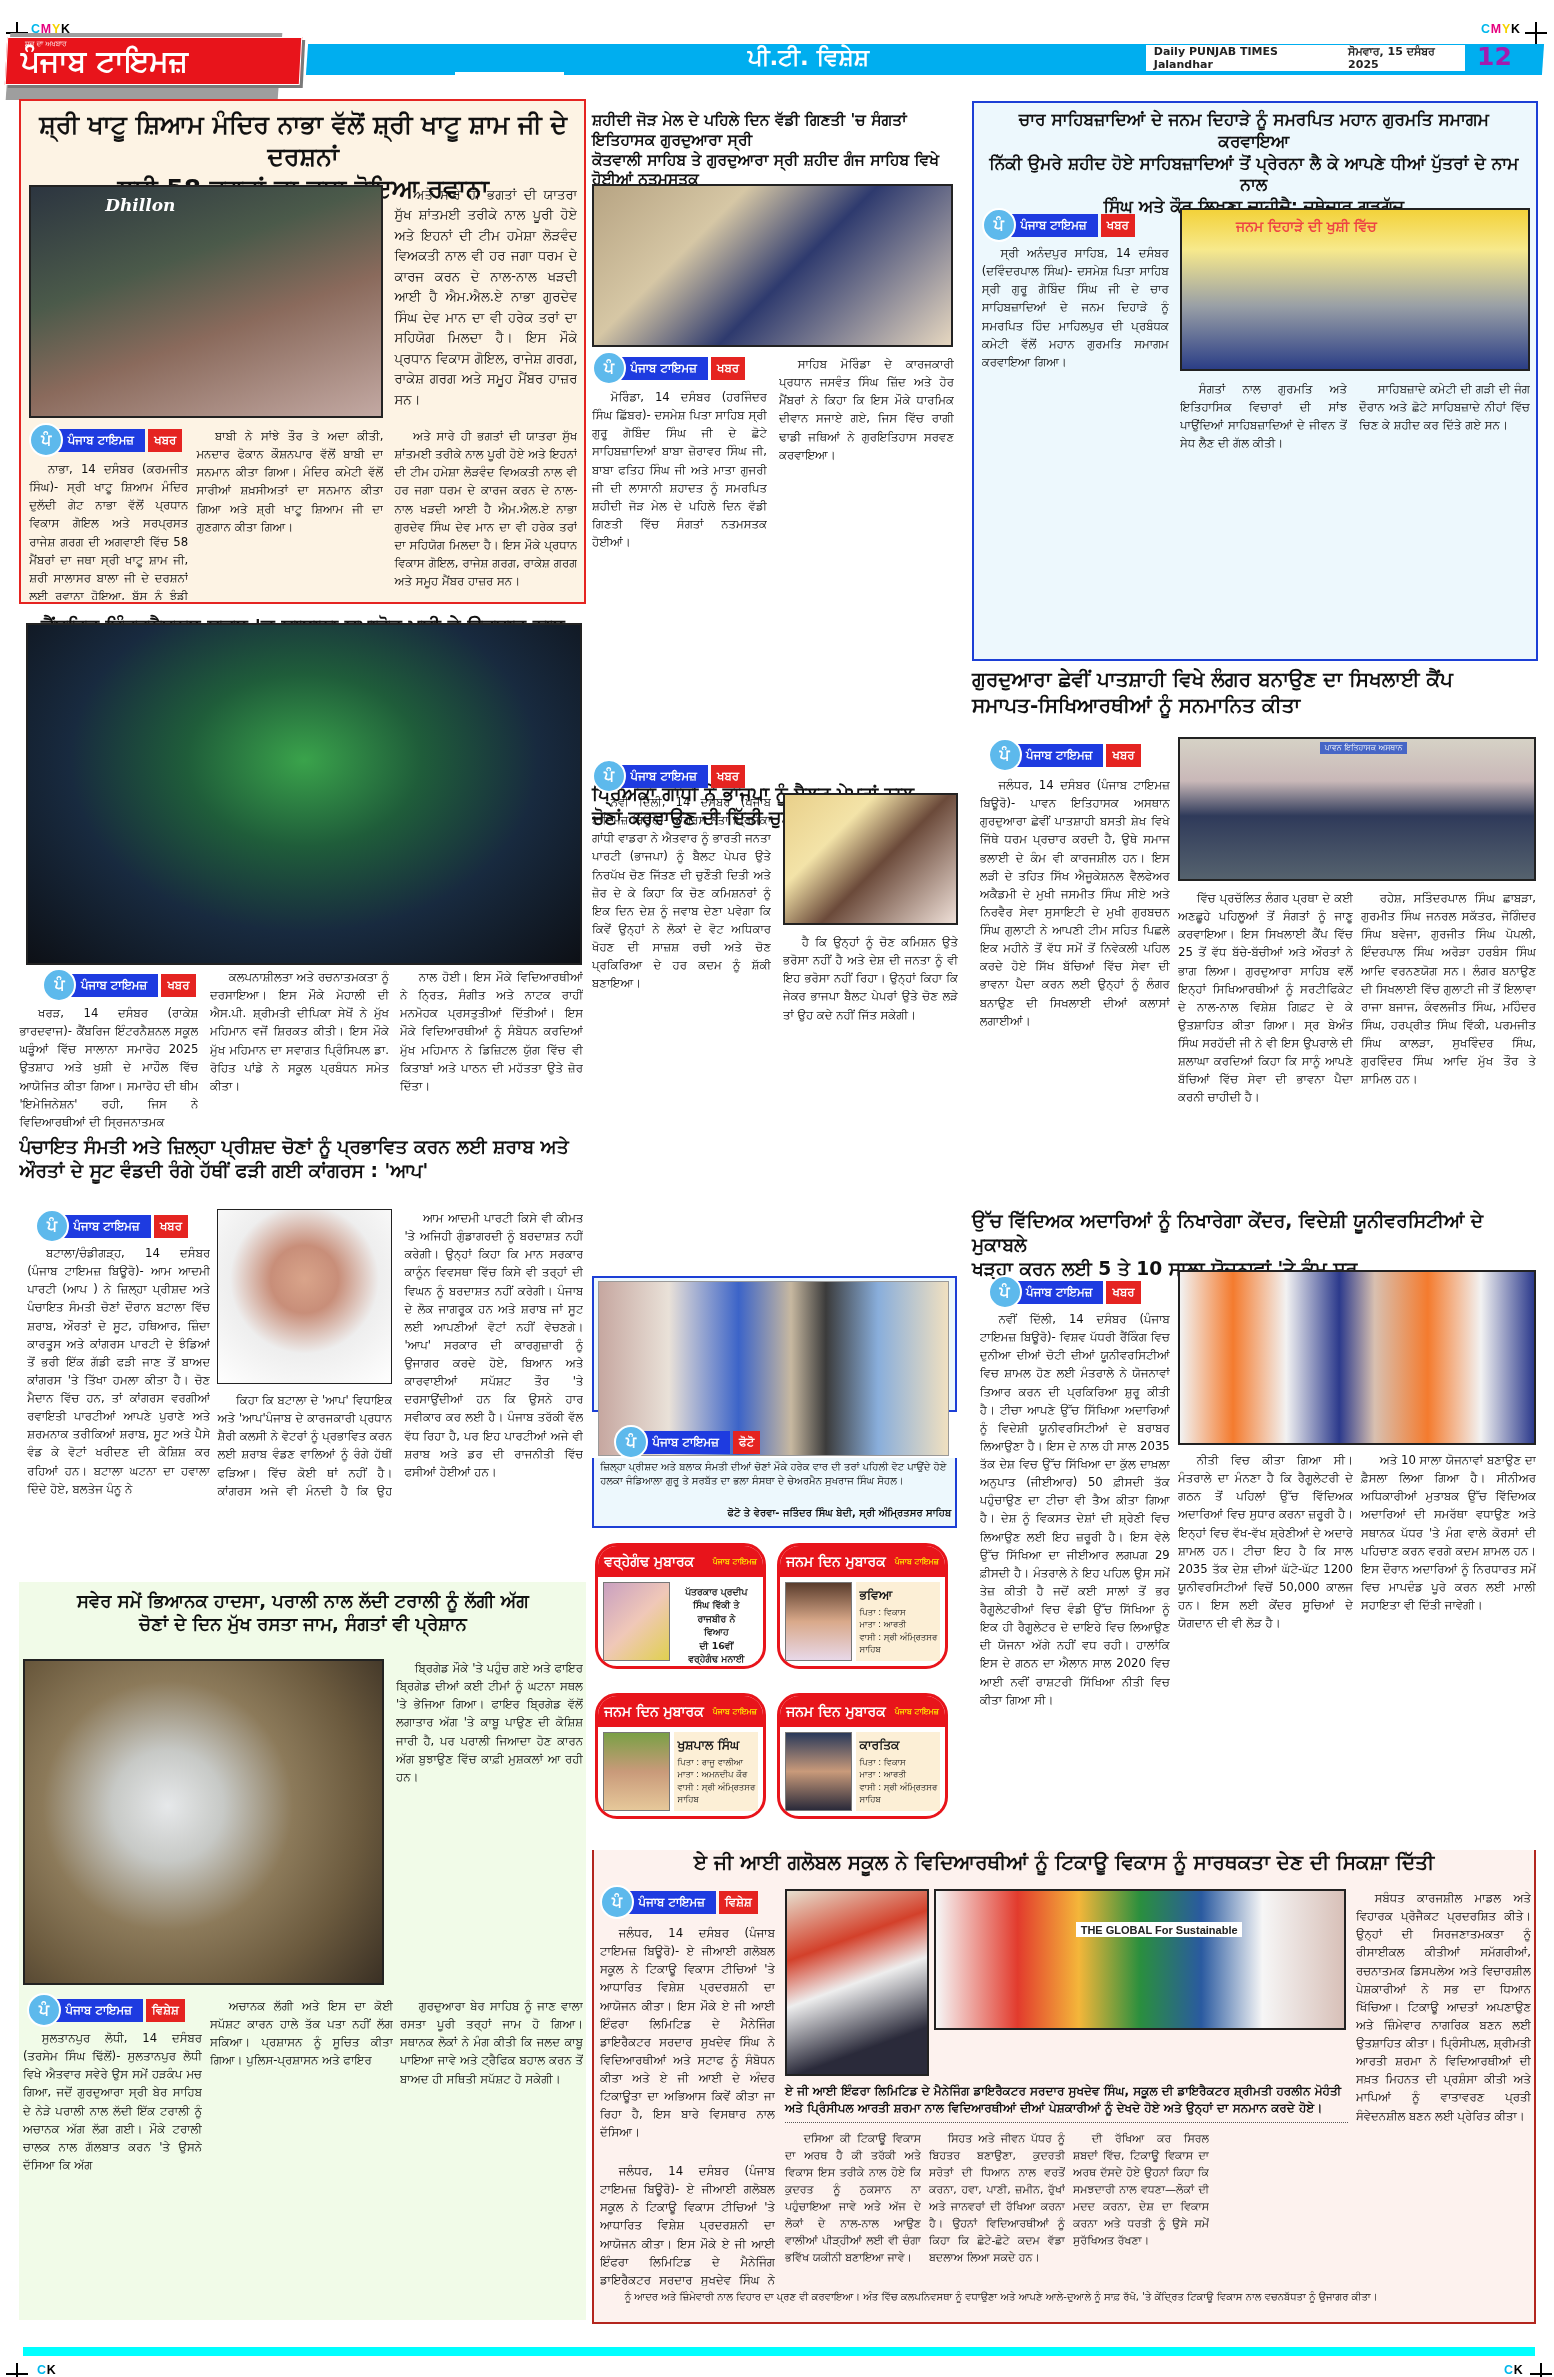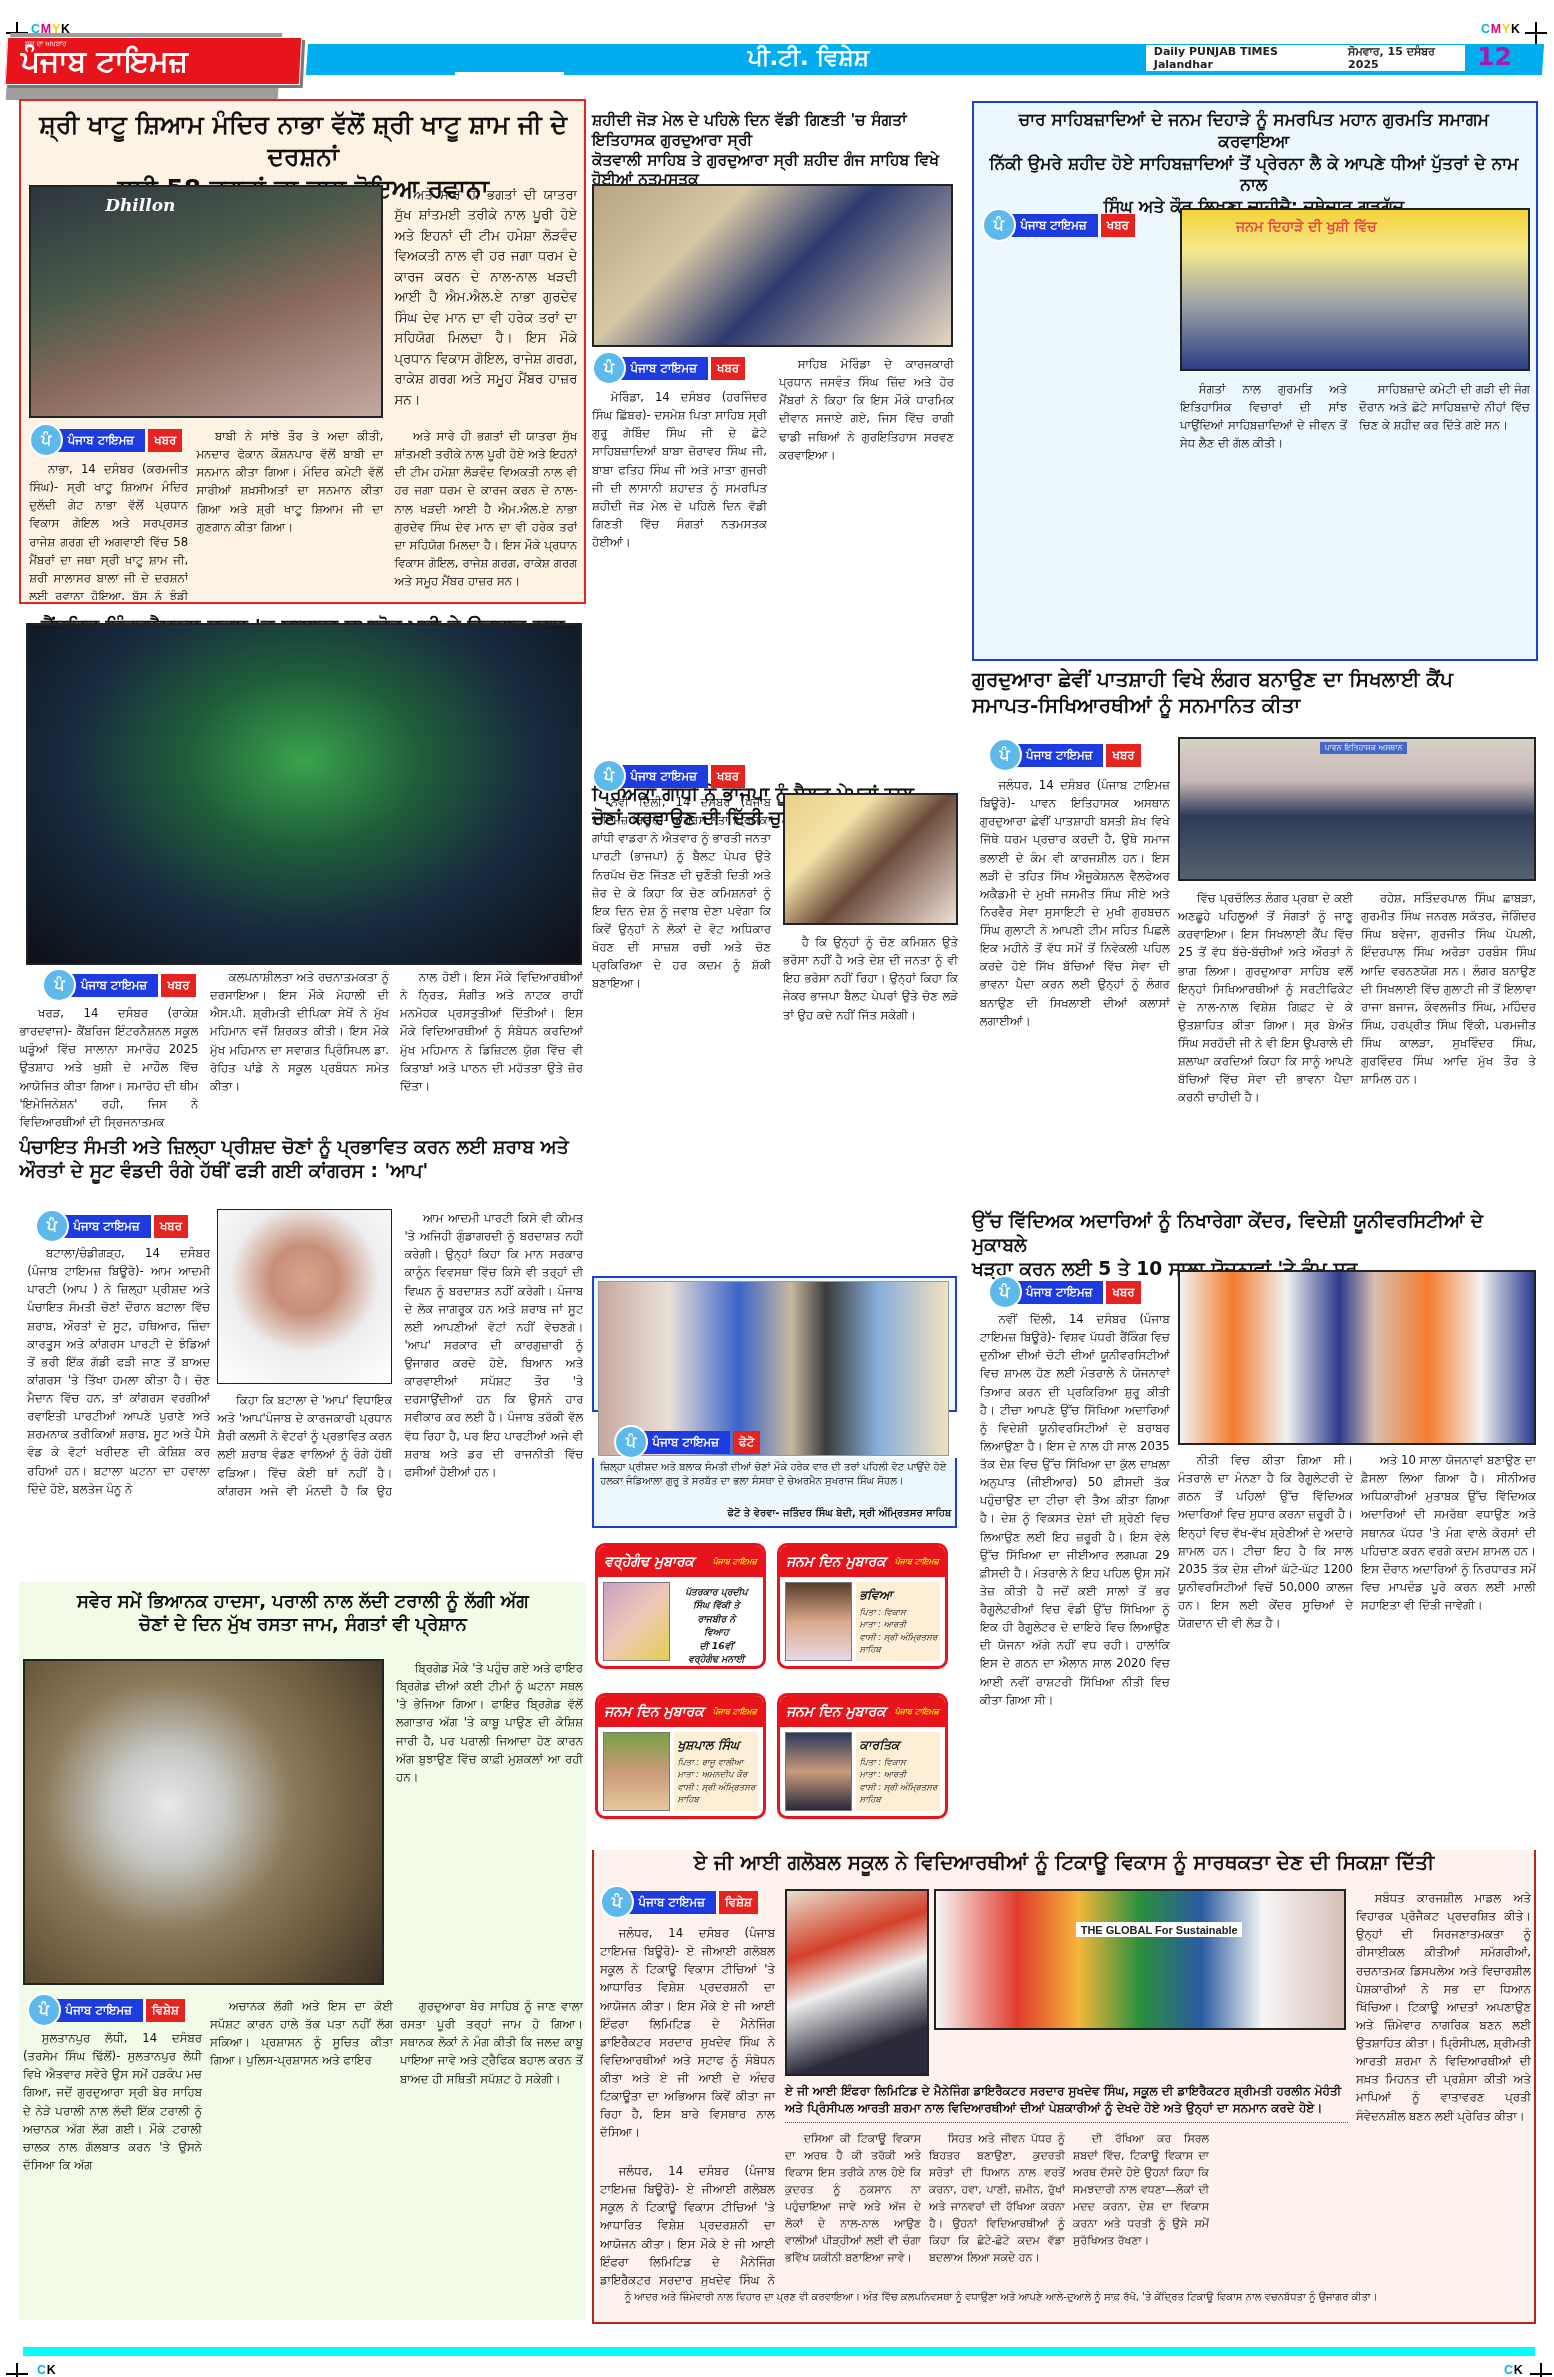--- a/index.html
+++ b/index.html
@@ -42,21 +42,21 @@
 
   .caption { position: absolute; font-size: 13.2px; font-weight: bold; color: #111; line-height: 1.45; }
 
   
   .tag { position: absolute; height: 26.4px; display: flex; align-items: center; }
   .tag .logo-circle { width: 34px; height: 34px; border-radius: 50%; background: #5db9ec; border: 2.3px solid #fff; color: #fff; font-weight: bold; font-size: 15.5px; display: flex; align-items: center; justify-content: center; margin-right: -7.8px; z-index: 2; position: relative; }
   .tag .tag-name { background: #1e3be0; color: #fff; font-weight: bold; font-size: 11.7px; height: 23px; line-height: 23px; padding: 0 11px 0 12.4px; }
   .tag .tag-kind { background: #e52421; color: #fff; font-weight: bold; font-size: 11.7px; height: 23px; line-height: 23px; padding: 0 6.2px; margin-left: 3.1px; }
 
   
-  .card { position: absolute; width: 171px; border: 3.9px solid #e8141b; border-radius: 10px; background: #fff; overflow: hidden; font-style: italic; }
+  .card { position: absolute; width: 171px; border: 3.9px solid #e8141b; border-radius: 22px; background: #fff; overflow: hidden; }
   .card-head { background: #e8141b; height: 31px; display: flex; align-items: center; justify-content: space-between; padding: 0 6.2px; }
   .card-title { color: #fff; font-weight: bold; font-size: 14px; }
   .card-brand { color: #ffe600; font-weight: bold; font-size: 7.8px; }
   .card-body { display: flex; padding: 4.7px; gap: 4.7px; height: 89px; }
   .card-photo { width: 67px; height: 100%; border: 1.6px solid #777; }
   .card-info { flex: 1; background: #fcefd6; padding: 4.7px 3.1px; font-size: 8.5px; line-height: 1.45; }
   .card-info .nm { font-size: 12.4px; font-weight: bold; display: block; margin-bottom: 1.6px; }
   .card-info.center { background: #fff; text-align: center; font-size: 9.3px; font-weight: bold; padding-top: 3.1px; }
 
   .dotted-sep { position: absolute; border-top: 1.6px dotted #555; }
@@ -143,20 +143,23 @@
   <div class="tag" style="left:7.8px;top:109px;">
     <div class="logo-circle">ਪੰ</div>
     <div class="tag-name">ਪੰਜਾਬ ਟਾਇਮਜ਼</div>
     <div class="tag-kind">ਖਬਰ</div>
   </div>
   <div class="photo" style="left:206px;top:105px;width:350px;height:163px;">
     <div class="ph-fill" style="background:linear-gradient(180deg,#f3d23a 0%,#f7e98c 25%,#9aa0a6 60%,#2b3e86 100%);position:relative;">
       <div style="position:absolute;left:54px;top:7.8px;font-weight:bold;font-size:14px;color:#e44;">ਜਨਮ ਦਿਹਾੜੇ ਦੀ ਖੁਸ਼ੀ ਵਿੱਚ</div>
     </div>
   </div>
+  <div class="body-text" style="left:7.8px;top:141px;width:187px;height:408px;font-size:11.7px;">
+      <p>ਸ੍ਰੀ ਅਨੰਦਪੁਰ ਸਾਹਿਬ, 14 ਦਸੰਬਰ (ਦਵਿੰਦਰਪਾਲ ਸਿੰਘ)- ਦਸਮੇਸ਼ ਪਿਤਾ ਸਾਹਿਬ ਸ੍ਰੀ ਗੁਰੂ ਗੋਬਿੰਦ ਸਿੰਘ ਜੀ ਦੇ ਚਾਰ ਸਾਹਿਬਜ਼ਾਦਿਆਂ ਦੇ ਜਨਮ ਦਿਹਾੜੇ ਨੂੰ ਸਮਰਪਿਤ ਹਿੰਦ ਮਾਹਿਲਪੁਰ ਦੀ ਪ੍ਰਬੰਧਕ ਕਮੇਟੀ ਵੱਲੋਂ ਮਹਾਨ ਗੁਰਮਤਿ ਸਮਾਗਮ ਕਰਵਾਇਆ ਗਿਆ।</p>
+    </div>
   <div class="body-text" style="left:385px;top:277px;width:171px;height:272px;font-size:11.7px;">
       <p>ਸਾਹਿਬਜ਼ਾਦੇ ਕਮੇਟੀ ਦੀ ਗੜੀ ਦੀ ਜੰਗ ਦੌਰਾਨ ਅਤੇ ਛੋਟੇ ਸਾਹਿਬਜ਼ਾਦੇ ਨੀਹਾਂ ਵਿੱਚ ਚਿਣ ਕੇ ਸ਼ਹੀਦ ਕਰ ਦਿੱਤੇ ਗਏ ਸਨ।</p>
     </div>
   <div class="body-text" style="left:206px;top:277px;width:167px;height:272px;font-size:11.7px;">
       <p>ਸੰਗਤਾਂ ਨਾਲ ਗੁਰਮਤਿ ਅਤੇ ਇਤਿਹਾਸਿਕ ਵਿਚਾਰਾਂ ਦੀ ਸਾਂਝ ਪਾਉਂਦਿਆਂ ਸਾਹਿਬਜ਼ਾਦਿਆਂ ਦੇ ਜੀਵਨ ਤੋਂ ਸੇਧ ਲੈਣ ਦੀ ਗੱਲ ਕੀਤੀ।</p>
     </div>
 </div>
 
 <div class="box" style="left:19.4px;top:614px;width:567px;height:435px;">
   <div class="headline" style="left:0;top:0;width:567px;font-size:20px;">ਕੈਂਬਰਿਜ ਇੰਟਰਨੈਸ਼ਨਲ ਸਕੂਲ 'ਚ ਸਾਲਾਨਾ ਸਮਾਰੋਹ ਖੁਸ਼ੀ ਤੇ ਉਤਸ਼ਾਹ ਨਾਲ ਮਨਾਇਆ</div>

